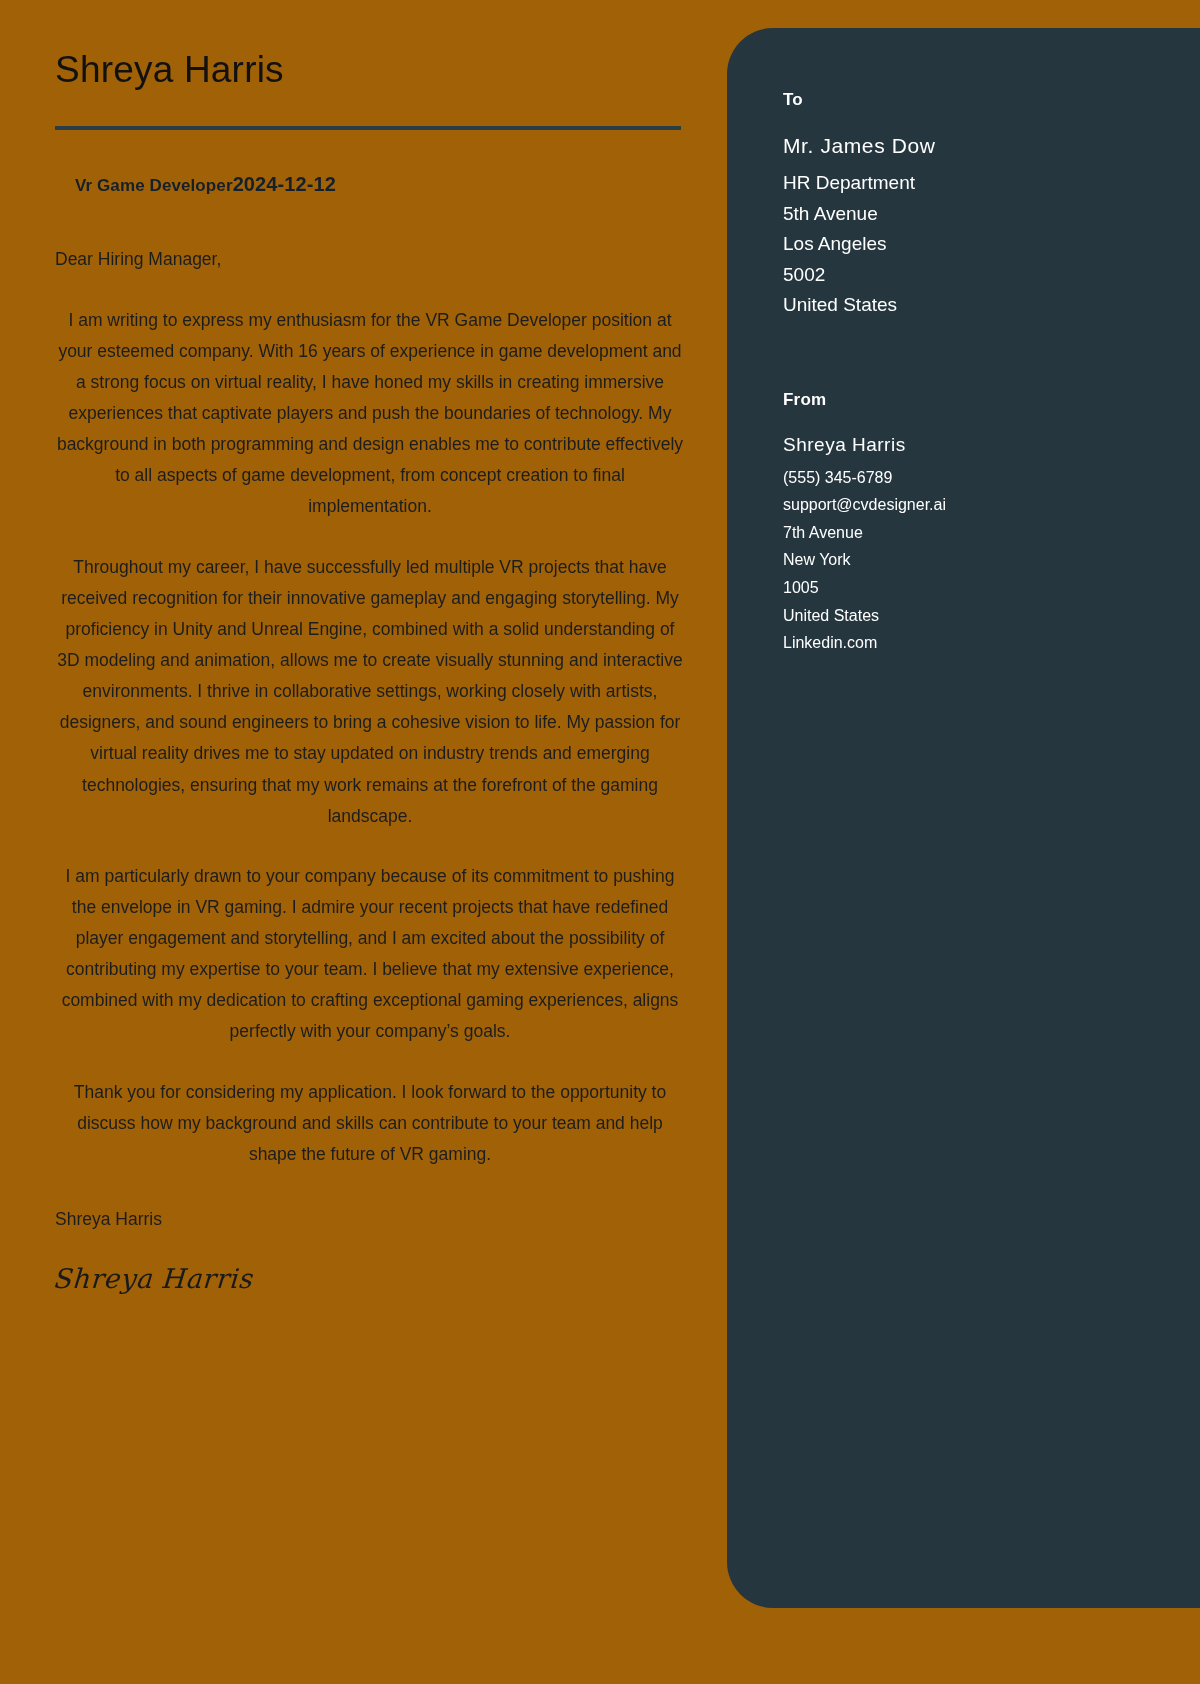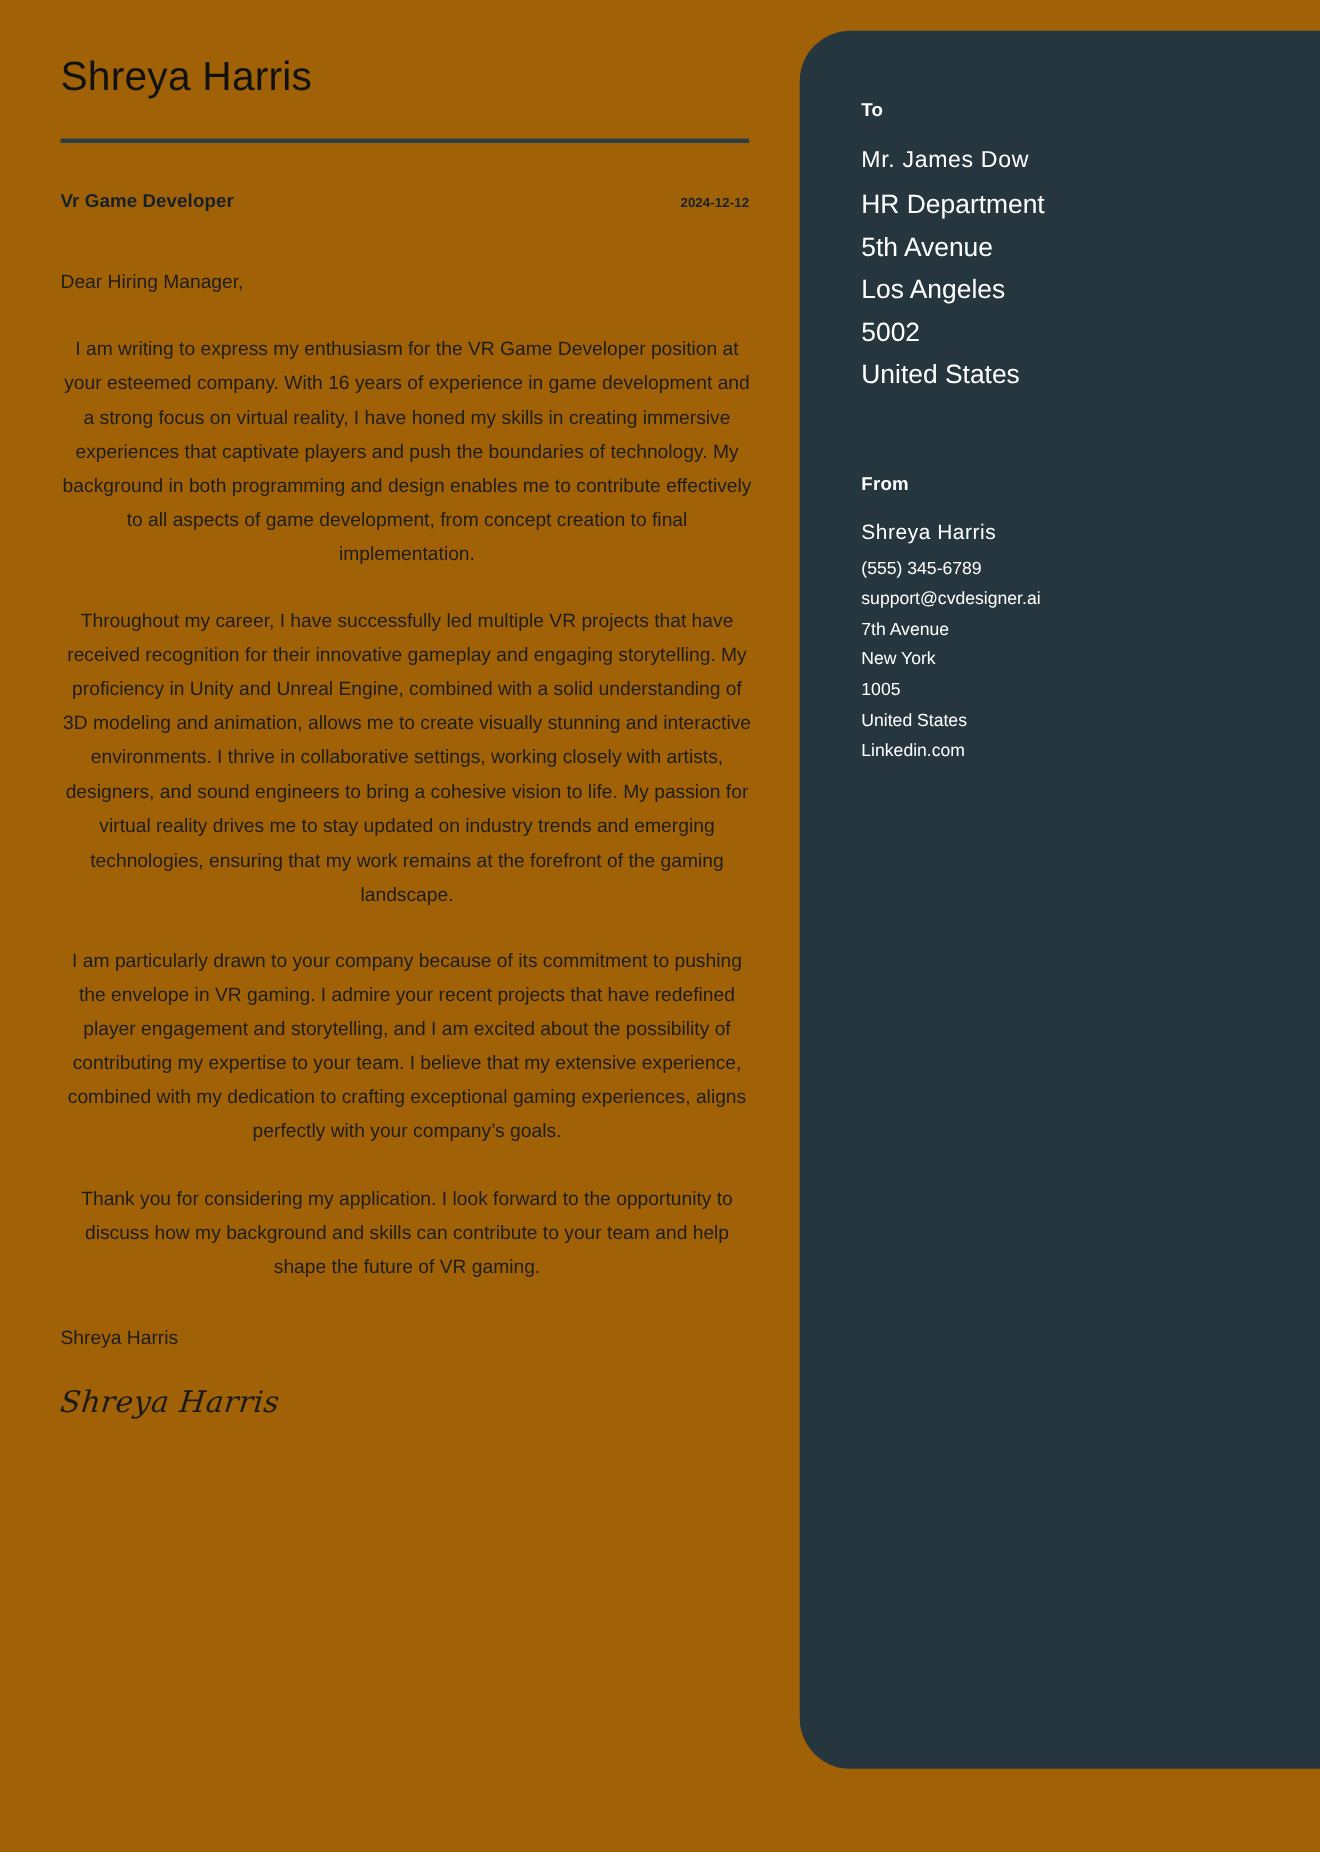--- a/index.html
+++ b/index.html
@@ -57,21 +57,21 @@
     margin: 0 0 8px 0;
     line-height: 1.35;
   }
   .side-name.small-name {
     font-size: 19px;
     letter-spacing: 0.5px;
     margin-bottom: 6px;
   }
 
   .side-line {
-    font-size: 24px;
+    font-size: 19px;
     line-height: 1.6;
     margin: 0;
     font-weight: 400;
     color: #ffffff;
   }
   .side-line.compact {
     font-size: 16px;
     line-height: 1.72;
   }
 
@@ -97,33 +97,34 @@
 
   .rule {
     height: 4px;
     background: #2b3d46;
     margin: 34px 0 0 0;
     width: 626px;
   }
 
   .meta-row {
     display: flex;
-    justify-content: space-between;
+    justify-content: flex-start;
     align-items: baseline;
     margin-top: 43px;
     width: 626px;
+    margin-left: 20px;
   }
   .meta-title {
     font-size: 17px;
     font-weight: bold;
     letter-spacing: 0.1px;
     color: #15202a;
   }
   .meta-date {
-    font-size: 12px;
+    font-size: 20px;
     font-weight: bold;
     color: #15202a;
     letter-spacing: 0.1px;
   }
 
   .salutation {
     margin-top: 48px;
     font-size: 17.5px;
     line-height: 1.78;
     color: #1d1d1d;

